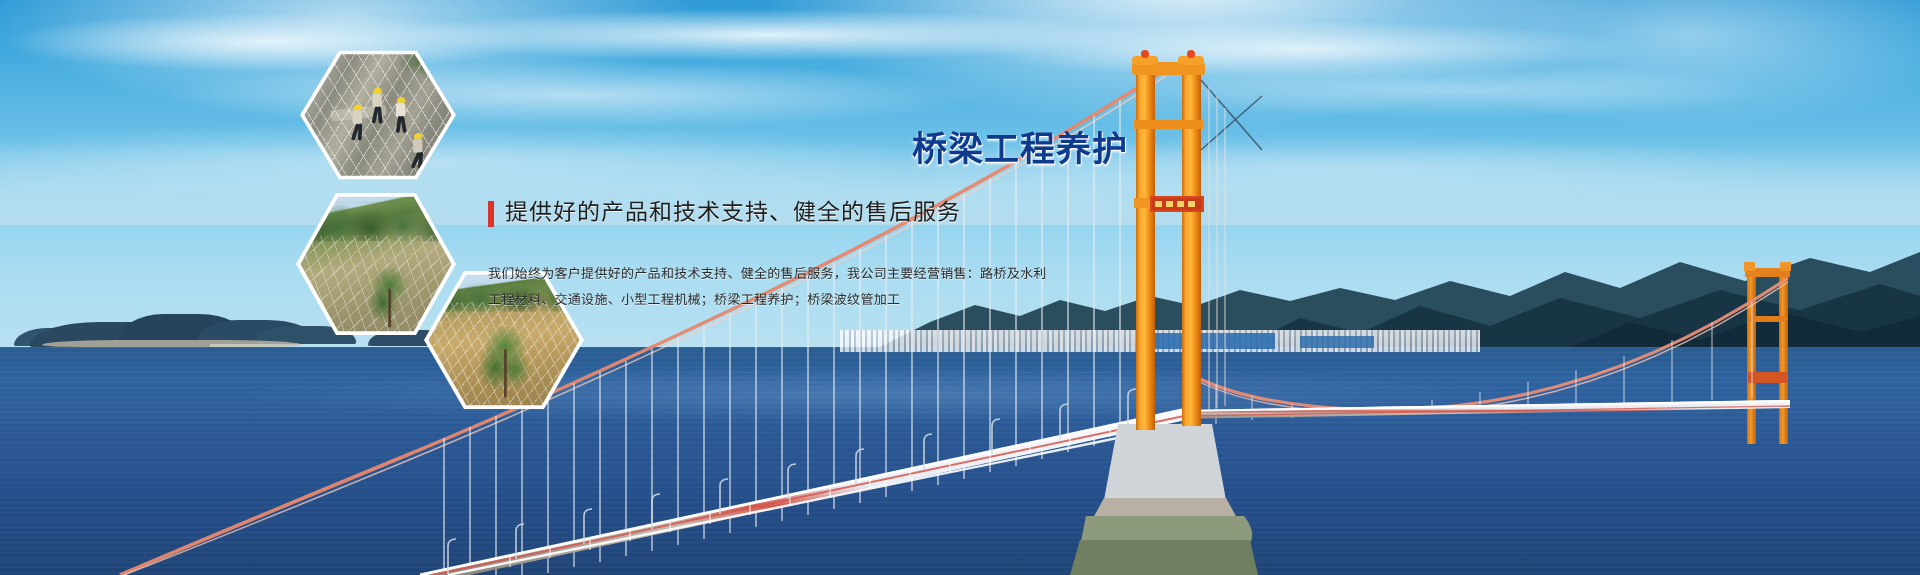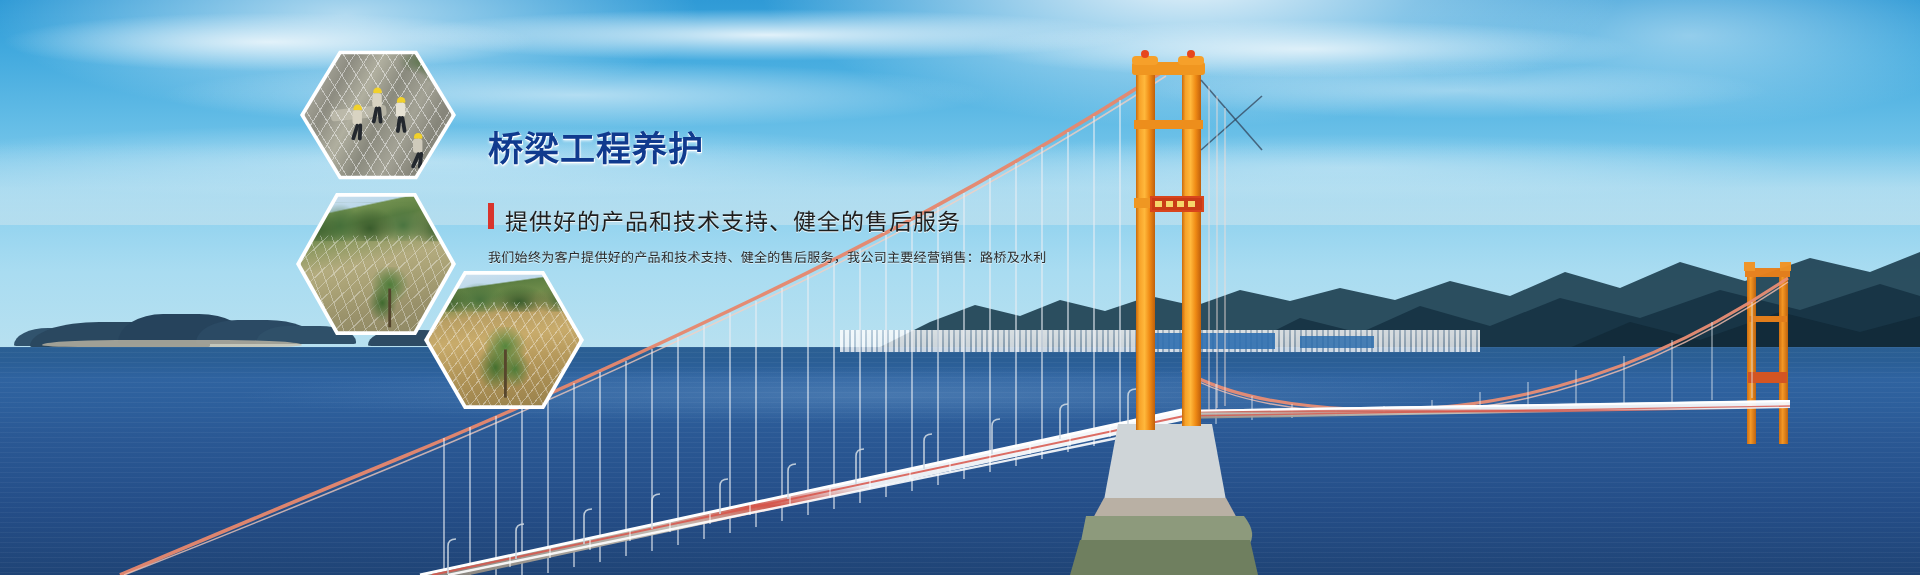--- a/index.html
+++ b/index.html
@@ -154,34 +154,34 @@
       repeating-linear-gradient(-50deg,rgba(255,255,255,.85) 0 1px,rgba(0,0,0,0) 1px 10px);}
   .ph3 .bush{position:absolute;left:30%;top:40%;width:40%;height:56%;
     background:radial-gradient(ellipse 48% 40% at 52% 26%,#54853c,rgba(84,133,60,0) 74%),
                radial-gradient(ellipse 40% 42% at 36% 54%,#43702f,rgba(67,112,47,0) 74%),
                radial-gradient(ellipse 34% 34% at 68% 56%,#4d7c38,rgba(77,124,56,0) 74%);}
   .ph3 .bush::after{content:"";position:absolute;left:50%;top:30%;width:3px;height:64%;
     background:#57462c;}
 
   
   .copy{position:absolute;left:488px;top:120px;width:640px;}
-  .h1row{display:flex;align-items:baseline;gap:16px;white-space:nowrap;}
+  .h1row{display:flex;align-items:baseline;gap:16px;white-space:nowrap;justify-content:flex-end;}
   .h1a{
     font-size:35px;font-weight:700;color:#103a8e;letter-spacing:1px;
     text-shadow:0 1px 0 #fff, 0 2px 3px rgba(255,255,255,.85), 1px 1px 0 rgba(255,255,255,.9);
   }
   .h1b{
     font-size:30px;font-weight:700;color:#2a2a2a;letter-spacing:.5px;
     text-shadow:0 1px 0 rgba(255,255,255,.95), 0 2px 4px rgba(255,255,255,.7);
   }
-  .h2row{display:flex;align-items:flex-start;gap:11px;margin-top:32px;white-space:nowrap;}
+  .h2row{display:flex;align-items:flex-end;gap:11px;margin-top:22px;white-space:nowrap;}
   .redbar{width:6px;height:26px;background:#d8342c;flex:0 0 auto;}
   .h2{font-size:23px;color:#1e1e1e;letter-spacing:1px;
      text-shadow:0 1px 0 rgba(255,255,255,.8);}
-  .body{margin-top:10px;}
+  .body{margin-top:36px;}
   .body p{margin:0 0 5px 0;font-size:13px;line-height:1.62;color:#2b2b2b;
      letter-spacing:.3px;text-shadow:0 1px 0 rgba(255,255,255,.55);}
 </style>
 </head>
 <body>
 
 <div class="banner">
 
   <div class="sky">
     <div class="cloudband cb1"></div>
@@ -446,17 +446,18 @@
       <span class="h1a">桥梁工程养护</span>
     </div>
 
     <div class="h2row">
       <span class="redbar"></span>
       <span class="h2">提供好的产品和技术支持、健全的售后服务</span>
     </div>
 
     <div class="body">
       <p>我们始终为客户提供好的产品和技术支持、健全的售后服务，我公司主要经营销售：路桥及水利</p>
+      <p>工程材料、交通设施、小型工程机械；桥梁工程养护；桥梁波纹管加工</p>
     </div>
 
   </div>
 
 </div>
 
 </body></html>

